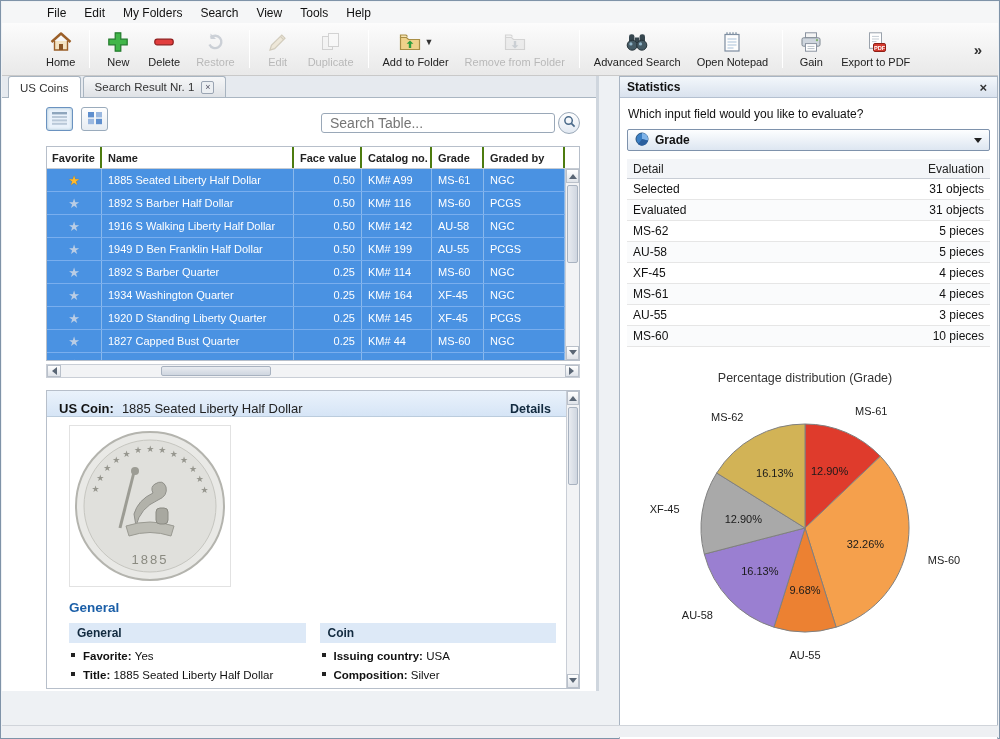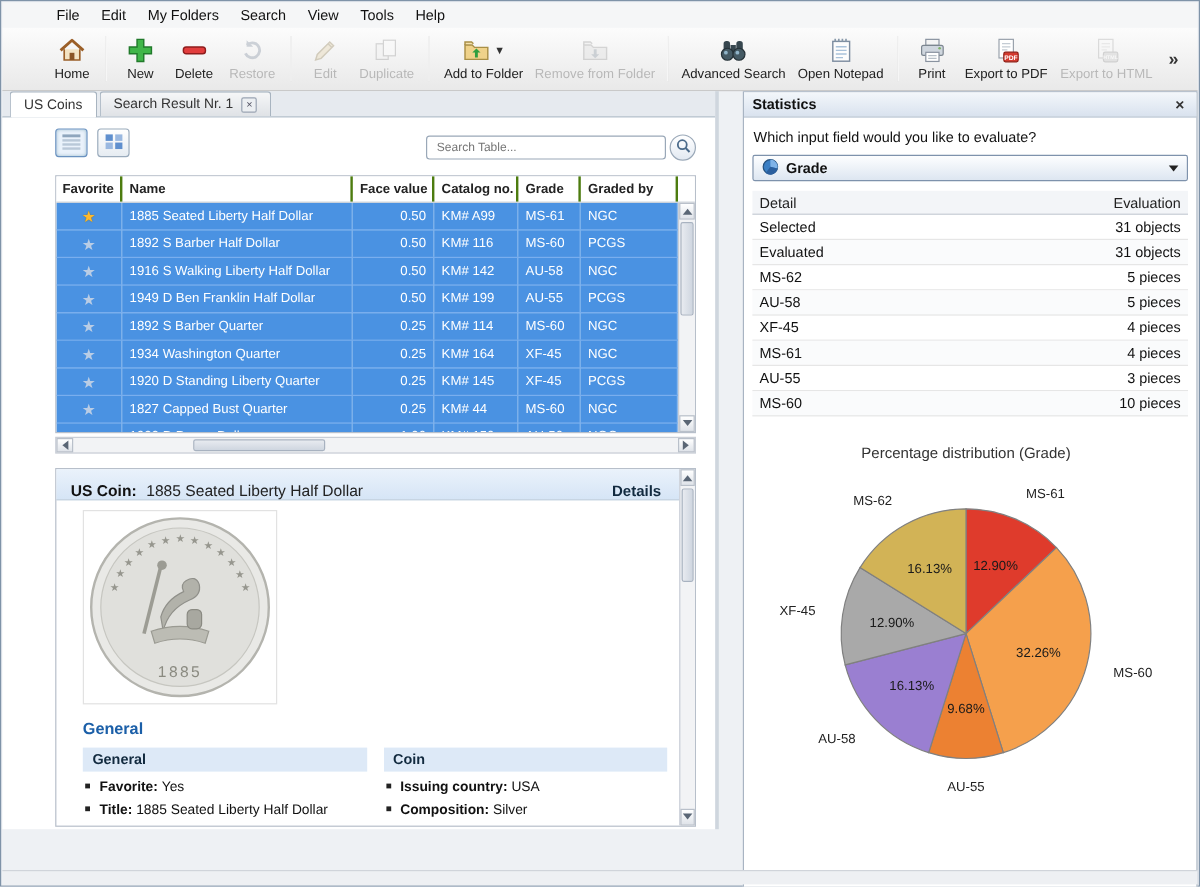--- a/index.html
+++ b/index.html
@@ -25,21 +25,21 @@
   .tab{height:21px;display:flex;align-items:center;gap:7px;padding:0 11px;font-size:11.5px;border:1px solid #a8b4c0;border-bottom:none;border-radius:3px 3px 0 0;background:linear-gradient(#f6f7f8,#dfe2e6);color:#333}
   .tab.active{background:#fff;height:22px;margin-bottom:-1px;z-index:2}
   .tab-close{width:13px;height:13px;border:1px solid #9aa4b2;border-radius:2px;background:#eceff2;font-size:9px;line-height:11px;text-align:center;color:#556}
 
   
   .left-panel{position:absolute;top:97px;left:1px;width:594px;height:593px;background:#fff}
   .view-toggles{position:absolute;top:9px;left:44px;display:flex;gap:8px}
   .vt-btn{width:27px;height:24px;border:1px solid #9aabbc;background:linear-gradient(#fff,#e6ecf2);border-radius:3px;display:flex;align-items:center;justify-content:center;padding:0}
   .vt-btn.active{border-color:#6a92c0;background:#eaf2fb;box-shadow:inset 0 0 3px #9bc}
   .search-box{position:absolute;top:14px;right:16px;display:flex;align-items:center;gap:3px}
-  .search-box input{width:200px;height:20px;border:1px solid #9aa8b8;border-radius:3px;padding:0 8px;font-size:10px;color:#333;font-family:inherit}
+  .search-box input{width:234px;height:20px;border:1px solid #9aa8b8;border-radius:3px;padding:0 8px;font-size:14px;color:#333;font-family:inherit}
   .search-btn{width:22px;height:22px;border:1px solid #9aa8b8;border-radius:50%;background:linear-gradient(#fff,#e2e9f2);display:flex;align-items:center;justify-content:center;padding:0}
 
   
   .coin-table{position:absolute;top:48px;left:44px;right:16px;height:215px;border:1px solid #b7bfca;background:#fff}
   .tbl-header{display:flex;height:22px;border-bottom:1px solid #c6ccd4;font-weight:bold;font-size:11px;color:#222;background:#fff;padding-right:14px}
   .tbl-header .cell{display:flex;align-items:center;padding:0 6px;border-right:2px solid #4d7c0f;overflow:hidden;white-space:nowrap}
   .tbl-body{position:absolute;top:22px;left:0;right:14px;bottom:0;overflow:hidden}
   .tbl-row{display:flex;height:23px;background:#4a92e2;border-bottom:1px solid #79aeee;color:#fff;font-size:11px}
   .tbl-row .cell{display:flex;align-items:center;padding:0 6px;border-right:1px solid rgba(255,255,255,.35);overflow:hidden;white-space:nowrap}
   .c-fav{width:55px;justify-content:center}
@@ -225,43 +225,32 @@
       <div class="tb-btn">
         <span class="ic">
           <svg viewBox="0 0 24 24" width="24" height="24">
             <rect x="6.5" y="2.8" width="11" height="5" fill="#f4f4f4" stroke="#8a93a0"></rect>
             <rect x="3" y="7.8" width="18" height="8.4" rx="1.6" fill="#cfd6de" stroke="#7c8690"></rect>
             <rect x="6.5" y="13.6" width="11" height="7.6" fill="#ffffff" stroke="#8a93a0"></rect>
             <path d="M8.5 16.4h7M8.5 18.6h7" stroke="#b8c0c8"></path>
             <circle cx="18" cy="10.2" r="1.1" fill="#7fb069"></circle>
           </svg>
         </span>
-        <span class="lbl">Print</span>
+        <span class="lbl">Gain</span>
       </div>
       <div class="tb-btn">
         <span class="ic">
           <svg viewBox="0 0 24 24" width="24" height="24">
             <rect x="5.5" y="2.8" width="12" height="15.5" fill="#fff" stroke="#9aa2ac"></rect>
             <path d="M8 6.4h7M8 9h7M8 11.6h4.5" stroke="#c4ccd4"></path>
             <rect x="9.5" y="13.5" width="12" height="8" rx="1.4" fill="#d43a2f" stroke="#8f1f16"></rect>
             <text x="15.5" y="19.6" font-size="5.6" font-weight="bold" text-anchor="middle" fill="#fff" font-family="Liberation Sans, sans-serif">PDF</text>
           </svg>
         </span>
         <span class="lbl">Export to PDF</span>
-      </div>
-      <div class="tb-btn disabled">
-        <span class="ic">
-          <svg viewBox="0 0 24 24" width="24" height="24">
-            <rect x="5.5" y="2.8" width="12" height="15.5" fill="#f8f8f8" stroke="#b8b8b8"></rect>
-            <path d="M8 6.4h7M8 9h7M8 11.6h4.5" stroke="#d8d8d8"></path>
-            <rect x="9.5" y="13.5" width="12" height="8" rx="1.4" fill="#cfcfcf" stroke="#a8a8a8"></rect>
-            <text x="15.5" y="19.4" font-size="4.4" font-weight="bold" text-anchor="middle" fill="#fff" font-family="Liberation Sans, sans-serif">HTML</text>
-          </svg>
-        </span>
-        <span class="lbl">Export to HTML</span>
       </div>
       <span class="tb-overflow">»</span>
     </div>
 
   <div class="tabbar" id="tabbar">
       <div class="tab active">
         <span>US Coins</span>
       </div>
       <div class="tab">
         <span>Search Result Nr. 1</span>

